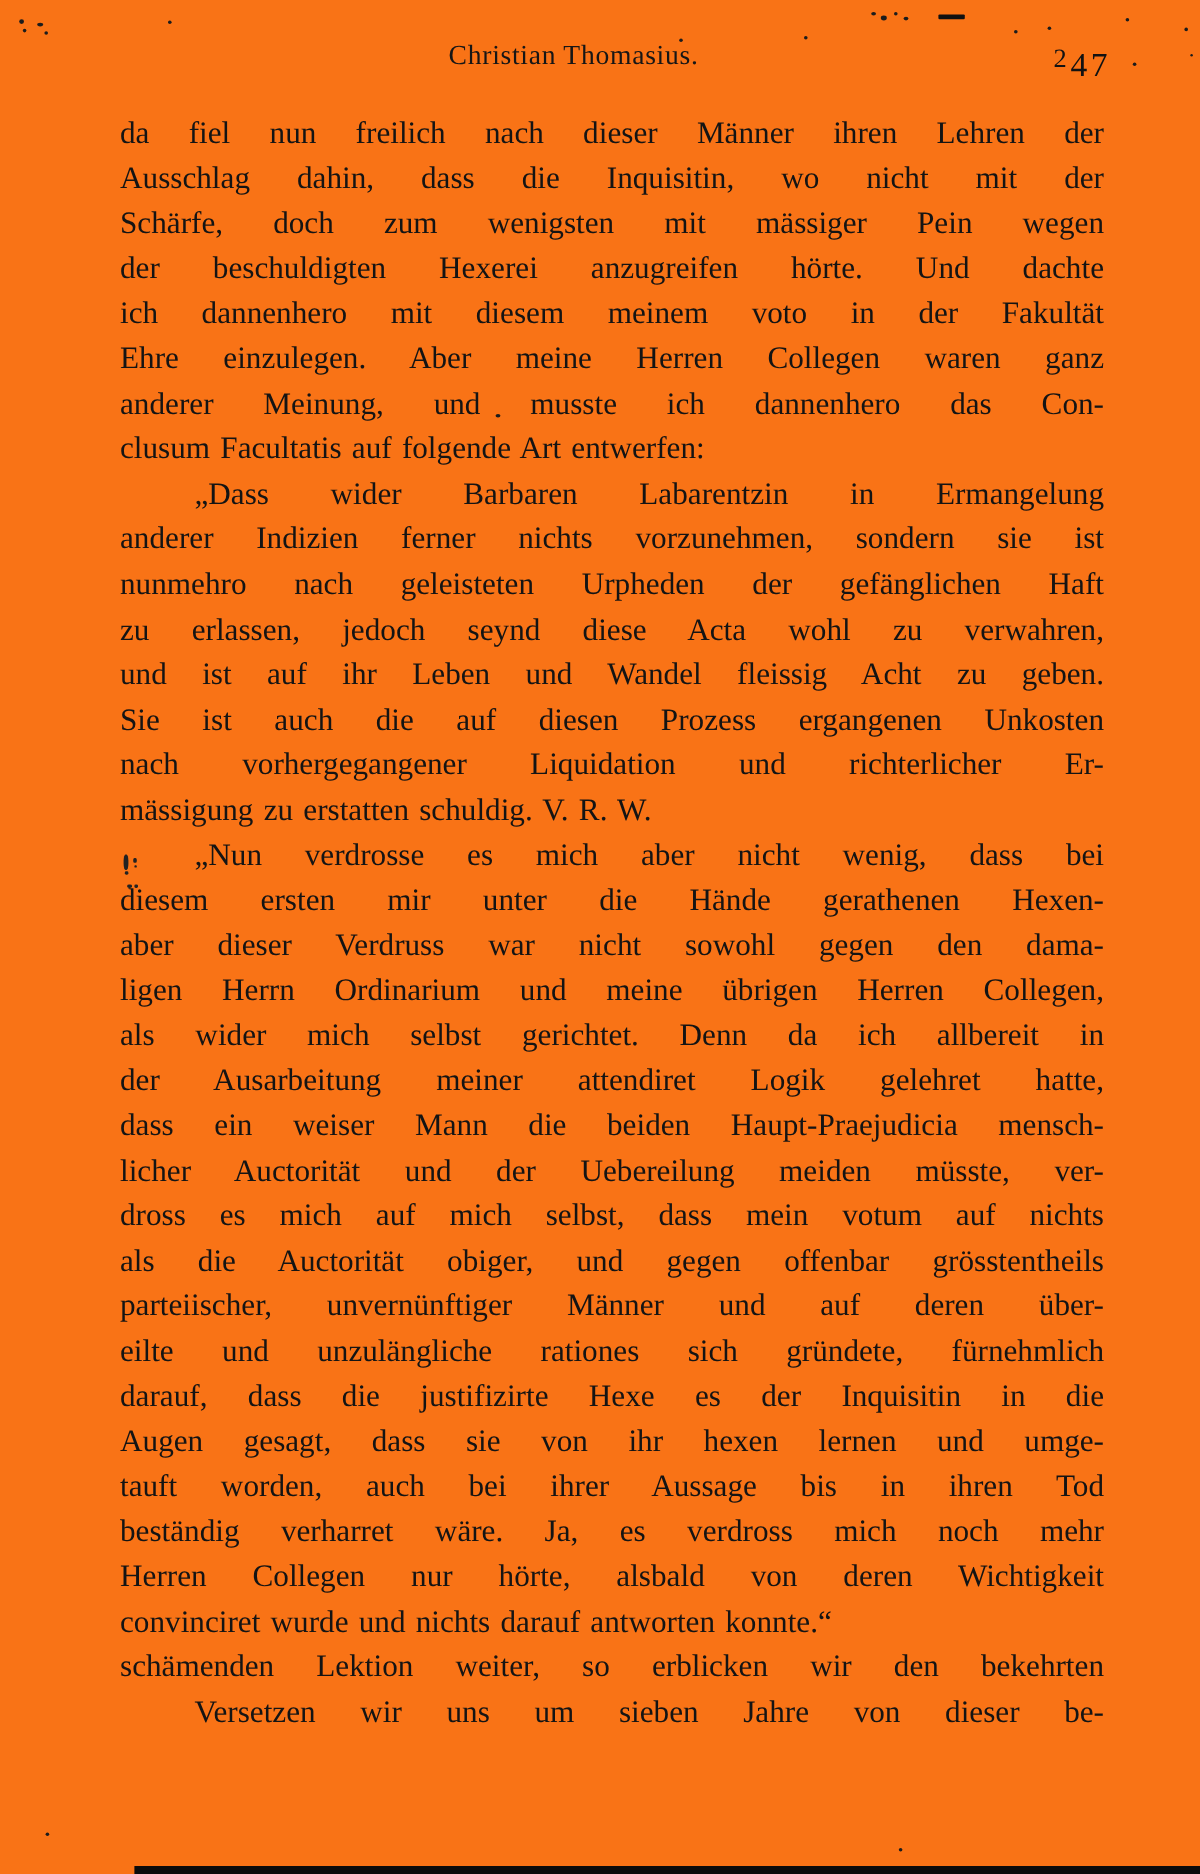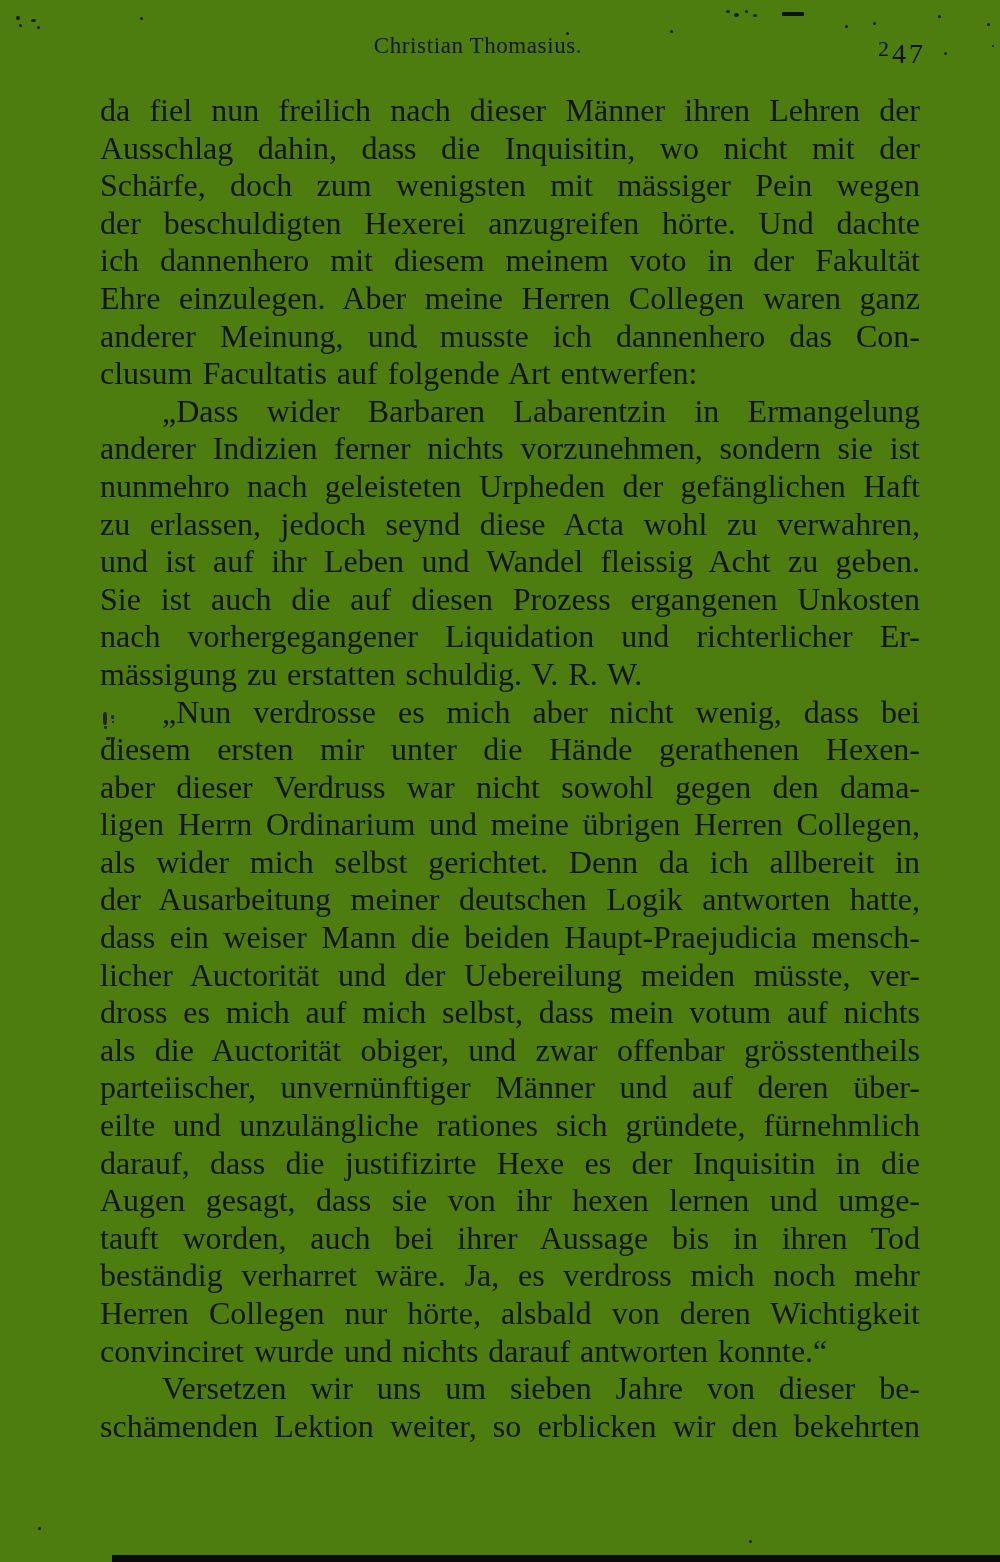--- a/index.html
+++ b/index.html
@@ -1,19 +1,19 @@
 <!DOCTYPE html>
 <html><head>
 <meta charset="utf-8">
 <style>
   html,body{margin:0;padding:0;background:#e8e8e8;}
   .page{
     position:relative;
     width:1000px;height:1562px;
-    background:#4d7c0f;
+    background:#f97316;
     overflow:hidden;
     font-family:"Liberation Serif","DejaVu Serif",serif;
     color:#141414;
   }
   
   .running-head{
     position:absolute;top:33px;left:0;right:0;
     text-align:center;
     font-size:23px;
     letter-spacing:0.6px;
@@ -29,21 +29,21 @@
   .page-number .pn-first{
     font-size:22px;
     vertical-align:7px;
     letter-spacing:3px;
   }
   
   .text-column{
     position:absolute;
     left:100px;top:92px;
     width:820px;
-    font-size:32px;
+    font-size:26px;
     line-height:37.6px;
     word-spacing:2px;
   }
   .line{
     text-align:justify;
     text-align-last:justify;
     white-space:nowrap;
     height:37.6px;
   }
   .line.indent{ text-indent:62px; }
@@ -100,35 +100,35 @@
       <div class="line">zu erlassen, jedoch seynd diese Acta wohl zu verwahren,</div>
       <div class="line">und ist auf ihr Leben und Wandel fleissig Acht zu geben.</div>
       <div class="line">Sie ist auch die auf diesen Prozess ergangenen Unkosten</div>
       <div class="line">nach vorhergegangener Liquidation und richterlicher Er-</div>
       <div class="line no-just">mässigung zu erstatten schuldig.  V. R. W.</div>
       <div class="line indent">„Nun verdrosse es mich aber nicht wenig, dass bei</div>
       <div class="line">diesem ersten mir unter die Hände gerathenen Hexen-</div>
       <div class="line">aber dieser Verdruss war nicht sowohl gegen den dama-</div>
       <div class="line">ligen Herrn Ordinarium und meine übrigen Herren Collegen,</div>
       <div class="line">als wider mich selbst gerichtet.  Denn da ich allbereit in</div>
-      <div class="line">der Ausarbeitung meiner deutschen Logik antworten hatte,</div>
+      <div class="line">der Ausarbeitung meiner attendiret Logik gelehret hatte,</div>
       <div class="line">dass ein weiser Mann die beiden Haupt-Praejudicia mensch-</div>
       <div class="line">licher Auctorität und der Uebereilung meiden müsste, ver-</div>
       <div class="line">dross es mich auf mich selbst, dass mein votum auf nichts</div>
-      <div class="line">als die Auctorität obiger, und zwar offenbar grösstentheils</div>
+      <div class="line">als die Auctorität obiger, und gegen offenbar grösstentheils</div>
       <div class="line">parteiischer, unvernünftiger Männer und auf deren über-</div>
       <div class="line">eilte und unzulängliche rationes sich gründete, fürnehmlich</div>
       <div class="line">darauf, dass die justifizirte Hexe es der Inquisitin in die</div>
       <div class="line">Augen gesagt, dass sie von ihr hexen lernen und umge-</div>
       <div class="line">tauft worden, auch bei ihrer Aussage bis in ihren Tod</div>
       <div class="line">beständig verharret wäre.  Ja, es verdross mich noch mehr</div>
       <div class="line">Herren Collegen nur hörte, alsbald von deren Wichtigkeit</div>
       <div class="line no-just">convinciret wurde und nichts darauf antworten konnte.“</div>
+      <div class="line">schämenden Lektion weiter, so erblicken wir den bekehrten</div>
       <div class="line indent">Versetzen wir uns um sieben Jahre von dieser be-</div>
-      <div class="line">schämenden Lektion weiter, so erblicken wir den bekehrten</div>
     </div>
 
   <div class="speck" style="left:16px;top:16px;width:4px;height:4px;"></div>
   <div class="speck" style="left:19px;top:24px;width:3px;height:3px;"></div>
   <div class="speck" style="left:31px;top:19px;width:5px;height:3px;"></div>
   <div class="speck" style="left:37px;top:26px;width:3px;height:3px;"></div>
   <div class="speck" style="left:140px;top:17px;width:3px;height:3px;"></div>
   <div class="speck" style="left:566px;top:32px;width:3px;height:3px;"></div>
   <div class="speck" style="left:726px;top:10px;width:4px;height:3px;"></div>
   <div class="speck" style="left:734px;top:13px;width:5px;height:4px;"></div>

